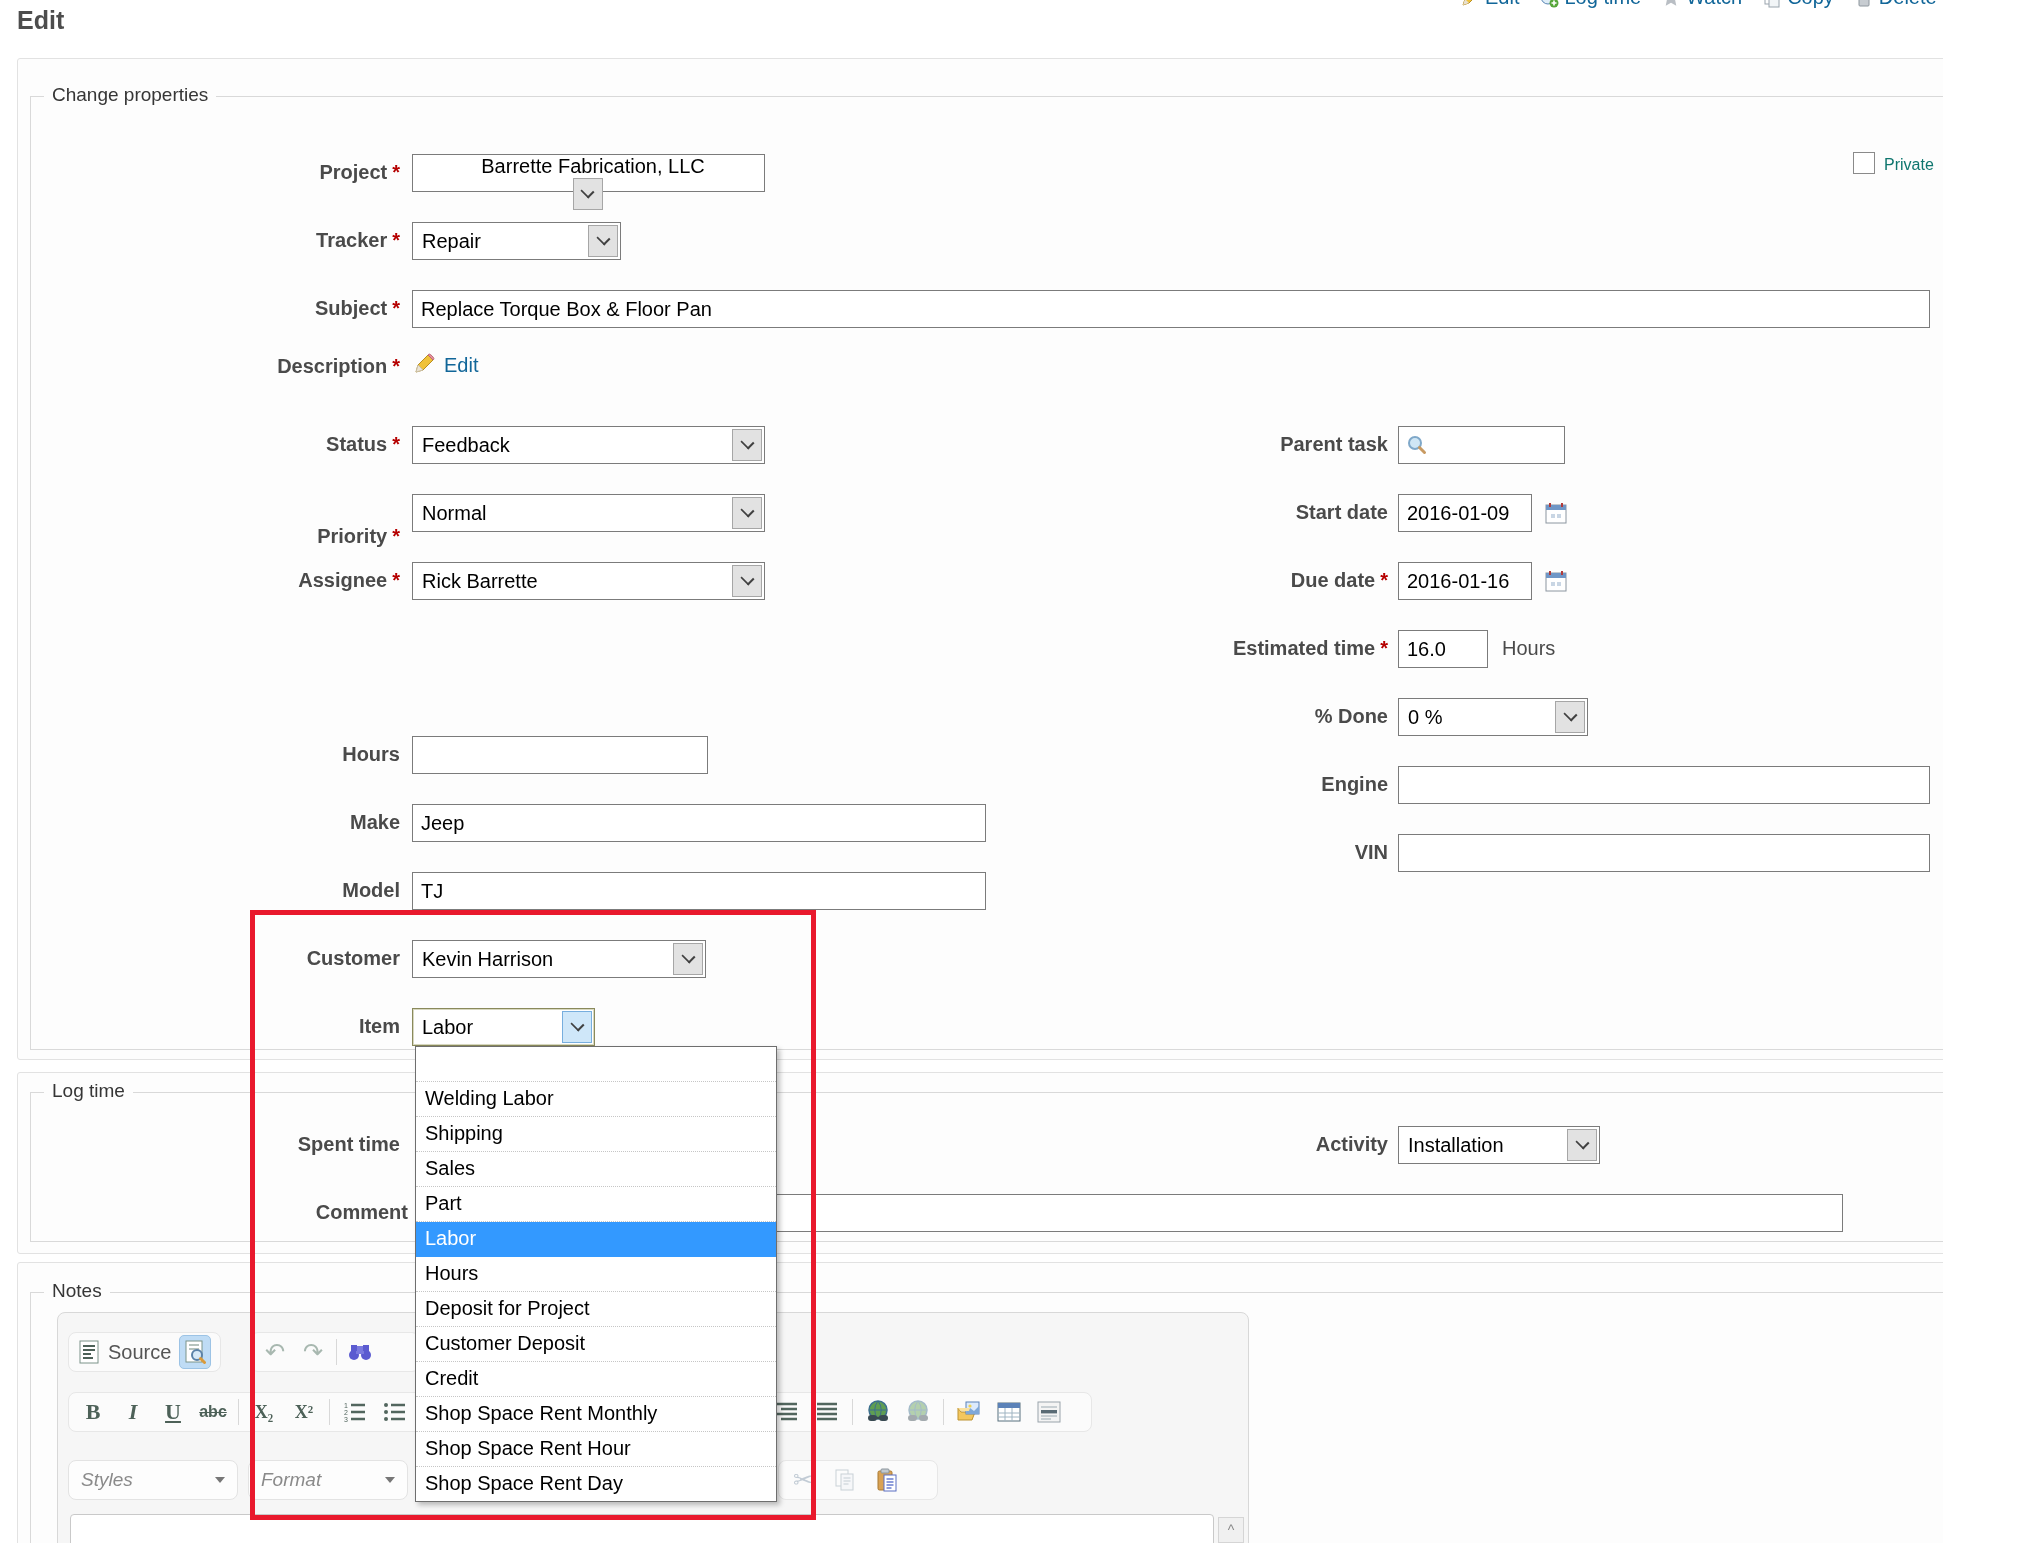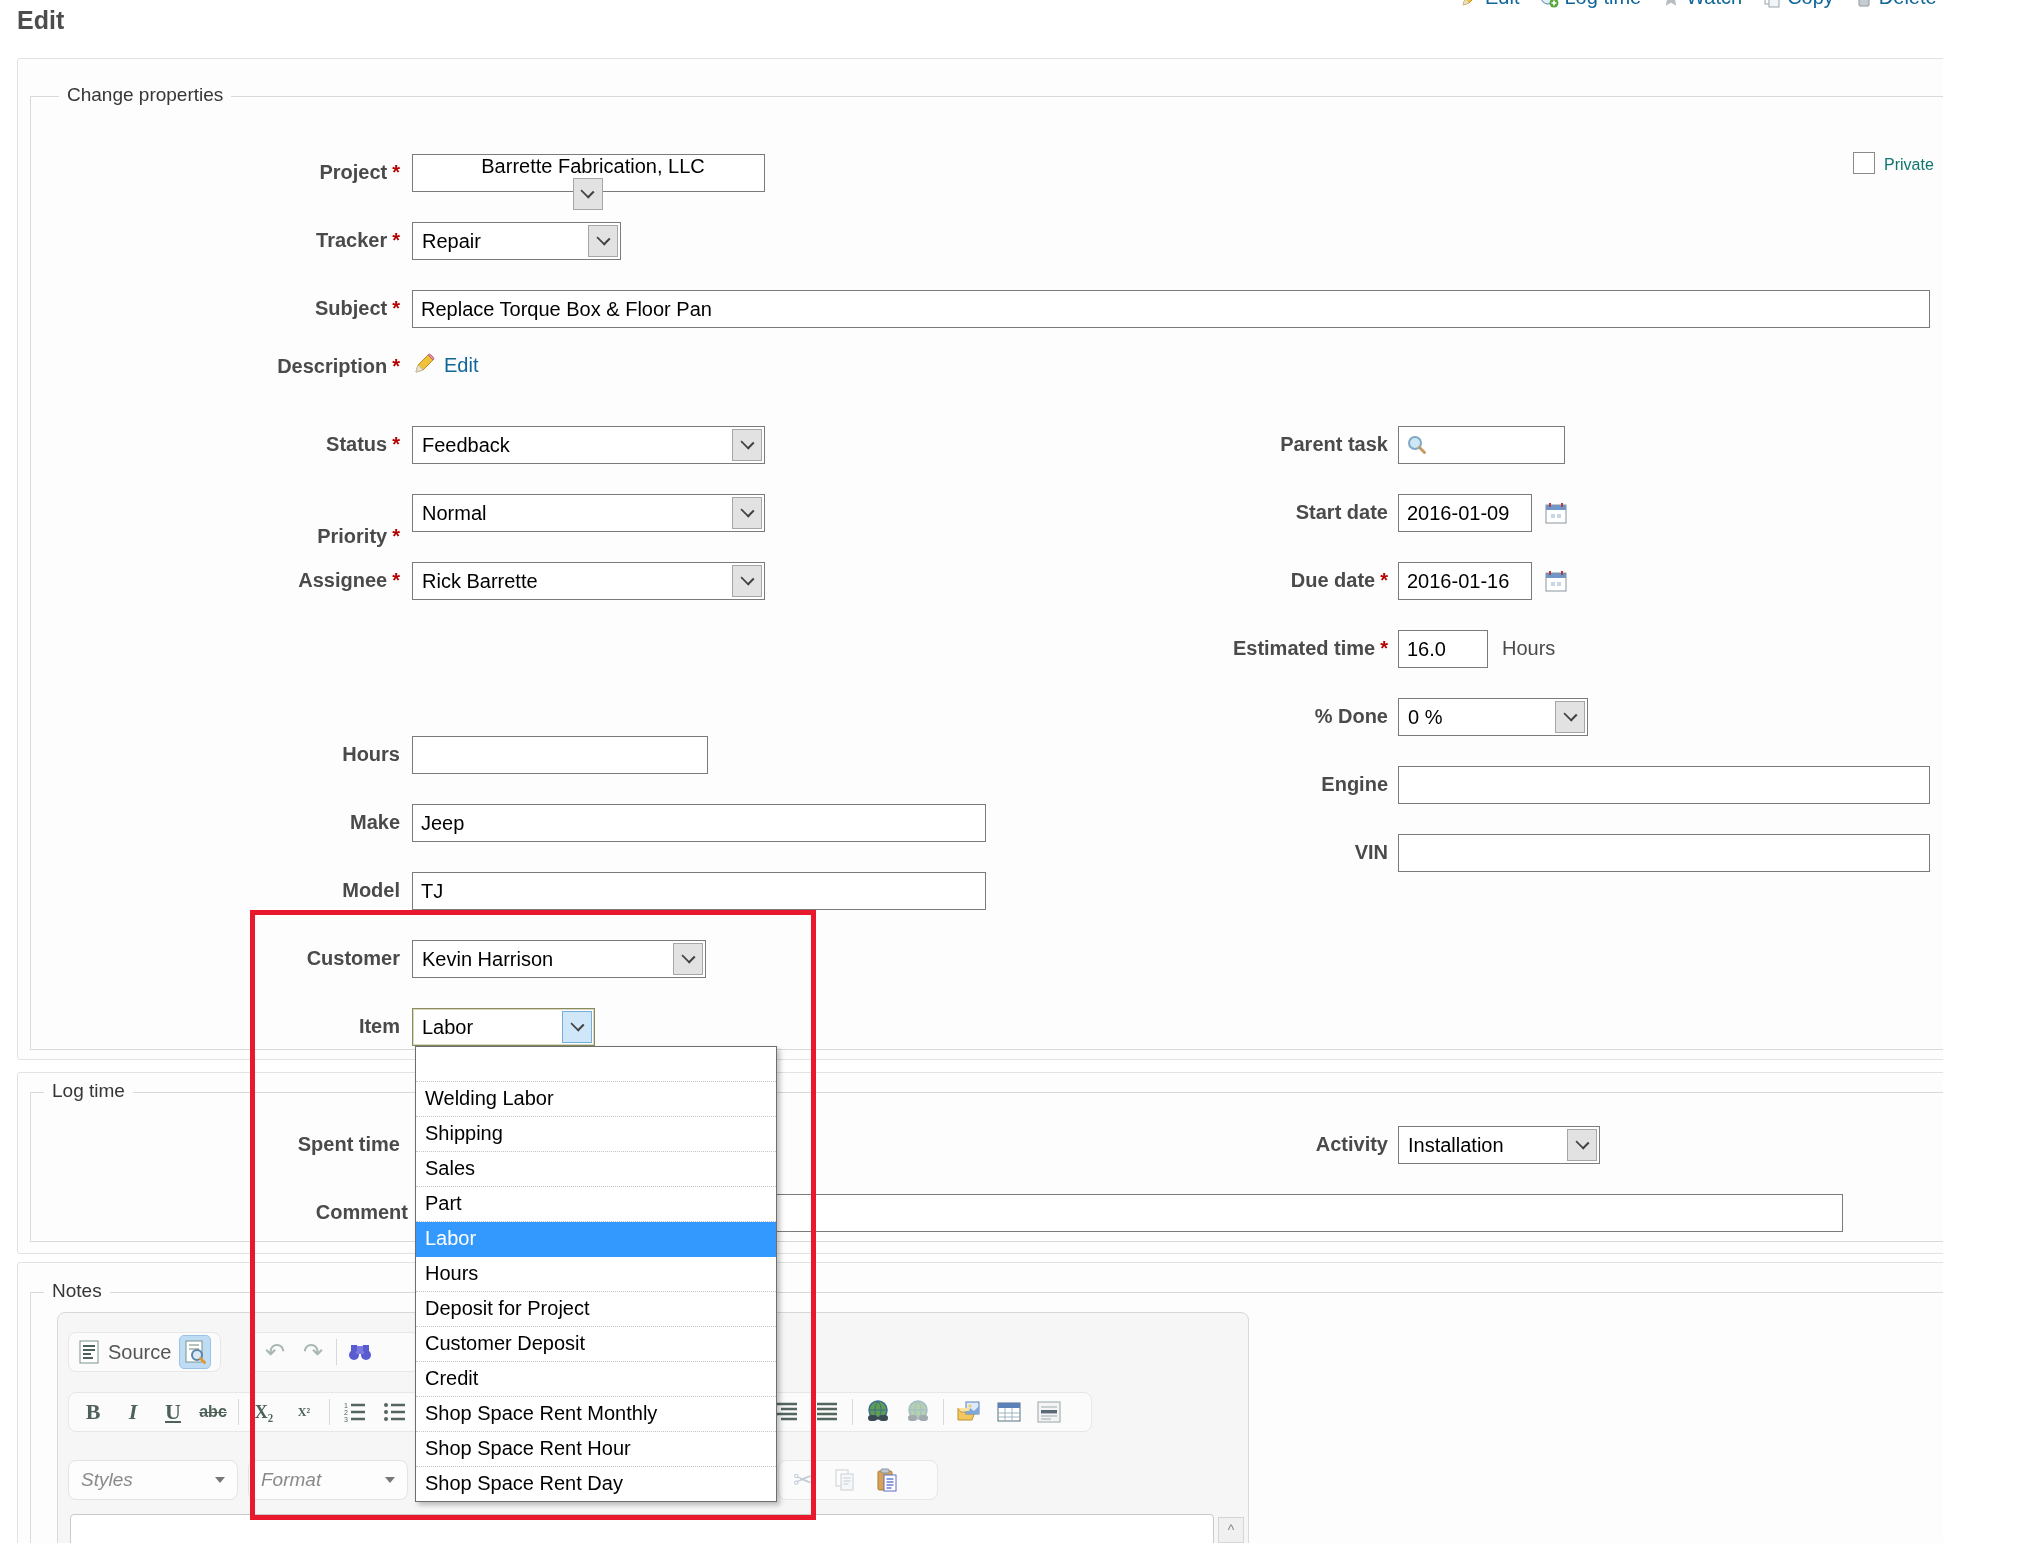--- a/index.html
+++ b/index.html
@@ -94,21 +94,21 @@
           <rect x="3.5" y="3.5" width="13" height="2.5" fill="#c7ccd1" stroke="#8e979e"></rect>
         </svg>
       <span>Delete</span>
       </a>
   </div>
 
   <h2 class="pagetitle">Edit</h2>
 
   <div class="box" style="left:17px;top:58px;width:2005px;height:1000px;"></div>
   <div class="fs" style="left:30px;top:96px;width:1979px;height:952px;"></div>
-  <div class="legend" style="left:44px;top:84px;margin-left:15px;">Change properties</div>
+  <div class="legend" style="left:44px;top:84px;">Change properties</div>
 
   <div class="lbl" style="left:100px;top:161px;"><span>Project</span><span class="req">*</span></div>
   <div class="lbl" style="left:100px;top:229px;"><span>Tracker</span><span class="req">*</span></div>
   <div class="lbl" style="left:100px;top:297px;"><span>Subject</span><span class="req">*</span></div>
   <div class="lbl" style="left:100px;top:355px;"><span>Description</span><span class="req">*</span></div>
   <div class="lbl" style="left:100px;top:433px;"><span>Status</span><span class="req">*</span></div>
   <div class="lbl" style="left:100px;top:525px;"><span>Priority</span><span class="req">*</span></div>
   <div class="lbl" style="left:100px;top:569px;"><span>Assignee</span><span class="req">*</span></div>
   <div class="lbl" style="left:100px;top:743px;">Hours</div>
   <div class="lbl" style="left:100px;top:811px;">Make</div>
@@ -266,21 +266,21 @@
     </span>
   </div>
 
   <div class="pill" style="left:68px;top:1392px;width:360px;gap:10px;">
     <span class="tbtn tletter">B</span>
     <span class="tbtn tletter" style="font-style:italic;">I</span>
     <span class="tbtn tletter" style="text-decoration:underline;">U</span>
     <span class="tbtn" style="color:#4d6158;font-size:16px;text-decoration:line-through;font-weight:bold;">abc</span>
     <span class="tsep"></span>
     <span class="tbtn tletter" style="font-size:18px;">X₂</span>
-    <span class="tbtn tletter" style="font-size:12px;">X²</span>
+    <span class="tbtn tletter" style="font-size:18px;">X²</span>
     <span class="tsep"></span>
     <span class="tbtn">
       <svg width="24" height="22" viewBox="0 0 24 22">
           <path d="M8 4h14M8 11h14M8 18h14" stroke="#52665e" stroke-width="2.4"></path>
           <text x="1" y="7" font-size="7" fill="#52665e">1</text>
           <text x="1" y="14" font-size="7" fill="#52665e">2</text>
           <text x="1" y="21" font-size="7" fill="#52665e">3</text>
         </svg>
     </span>
     <span class="tbtn">

